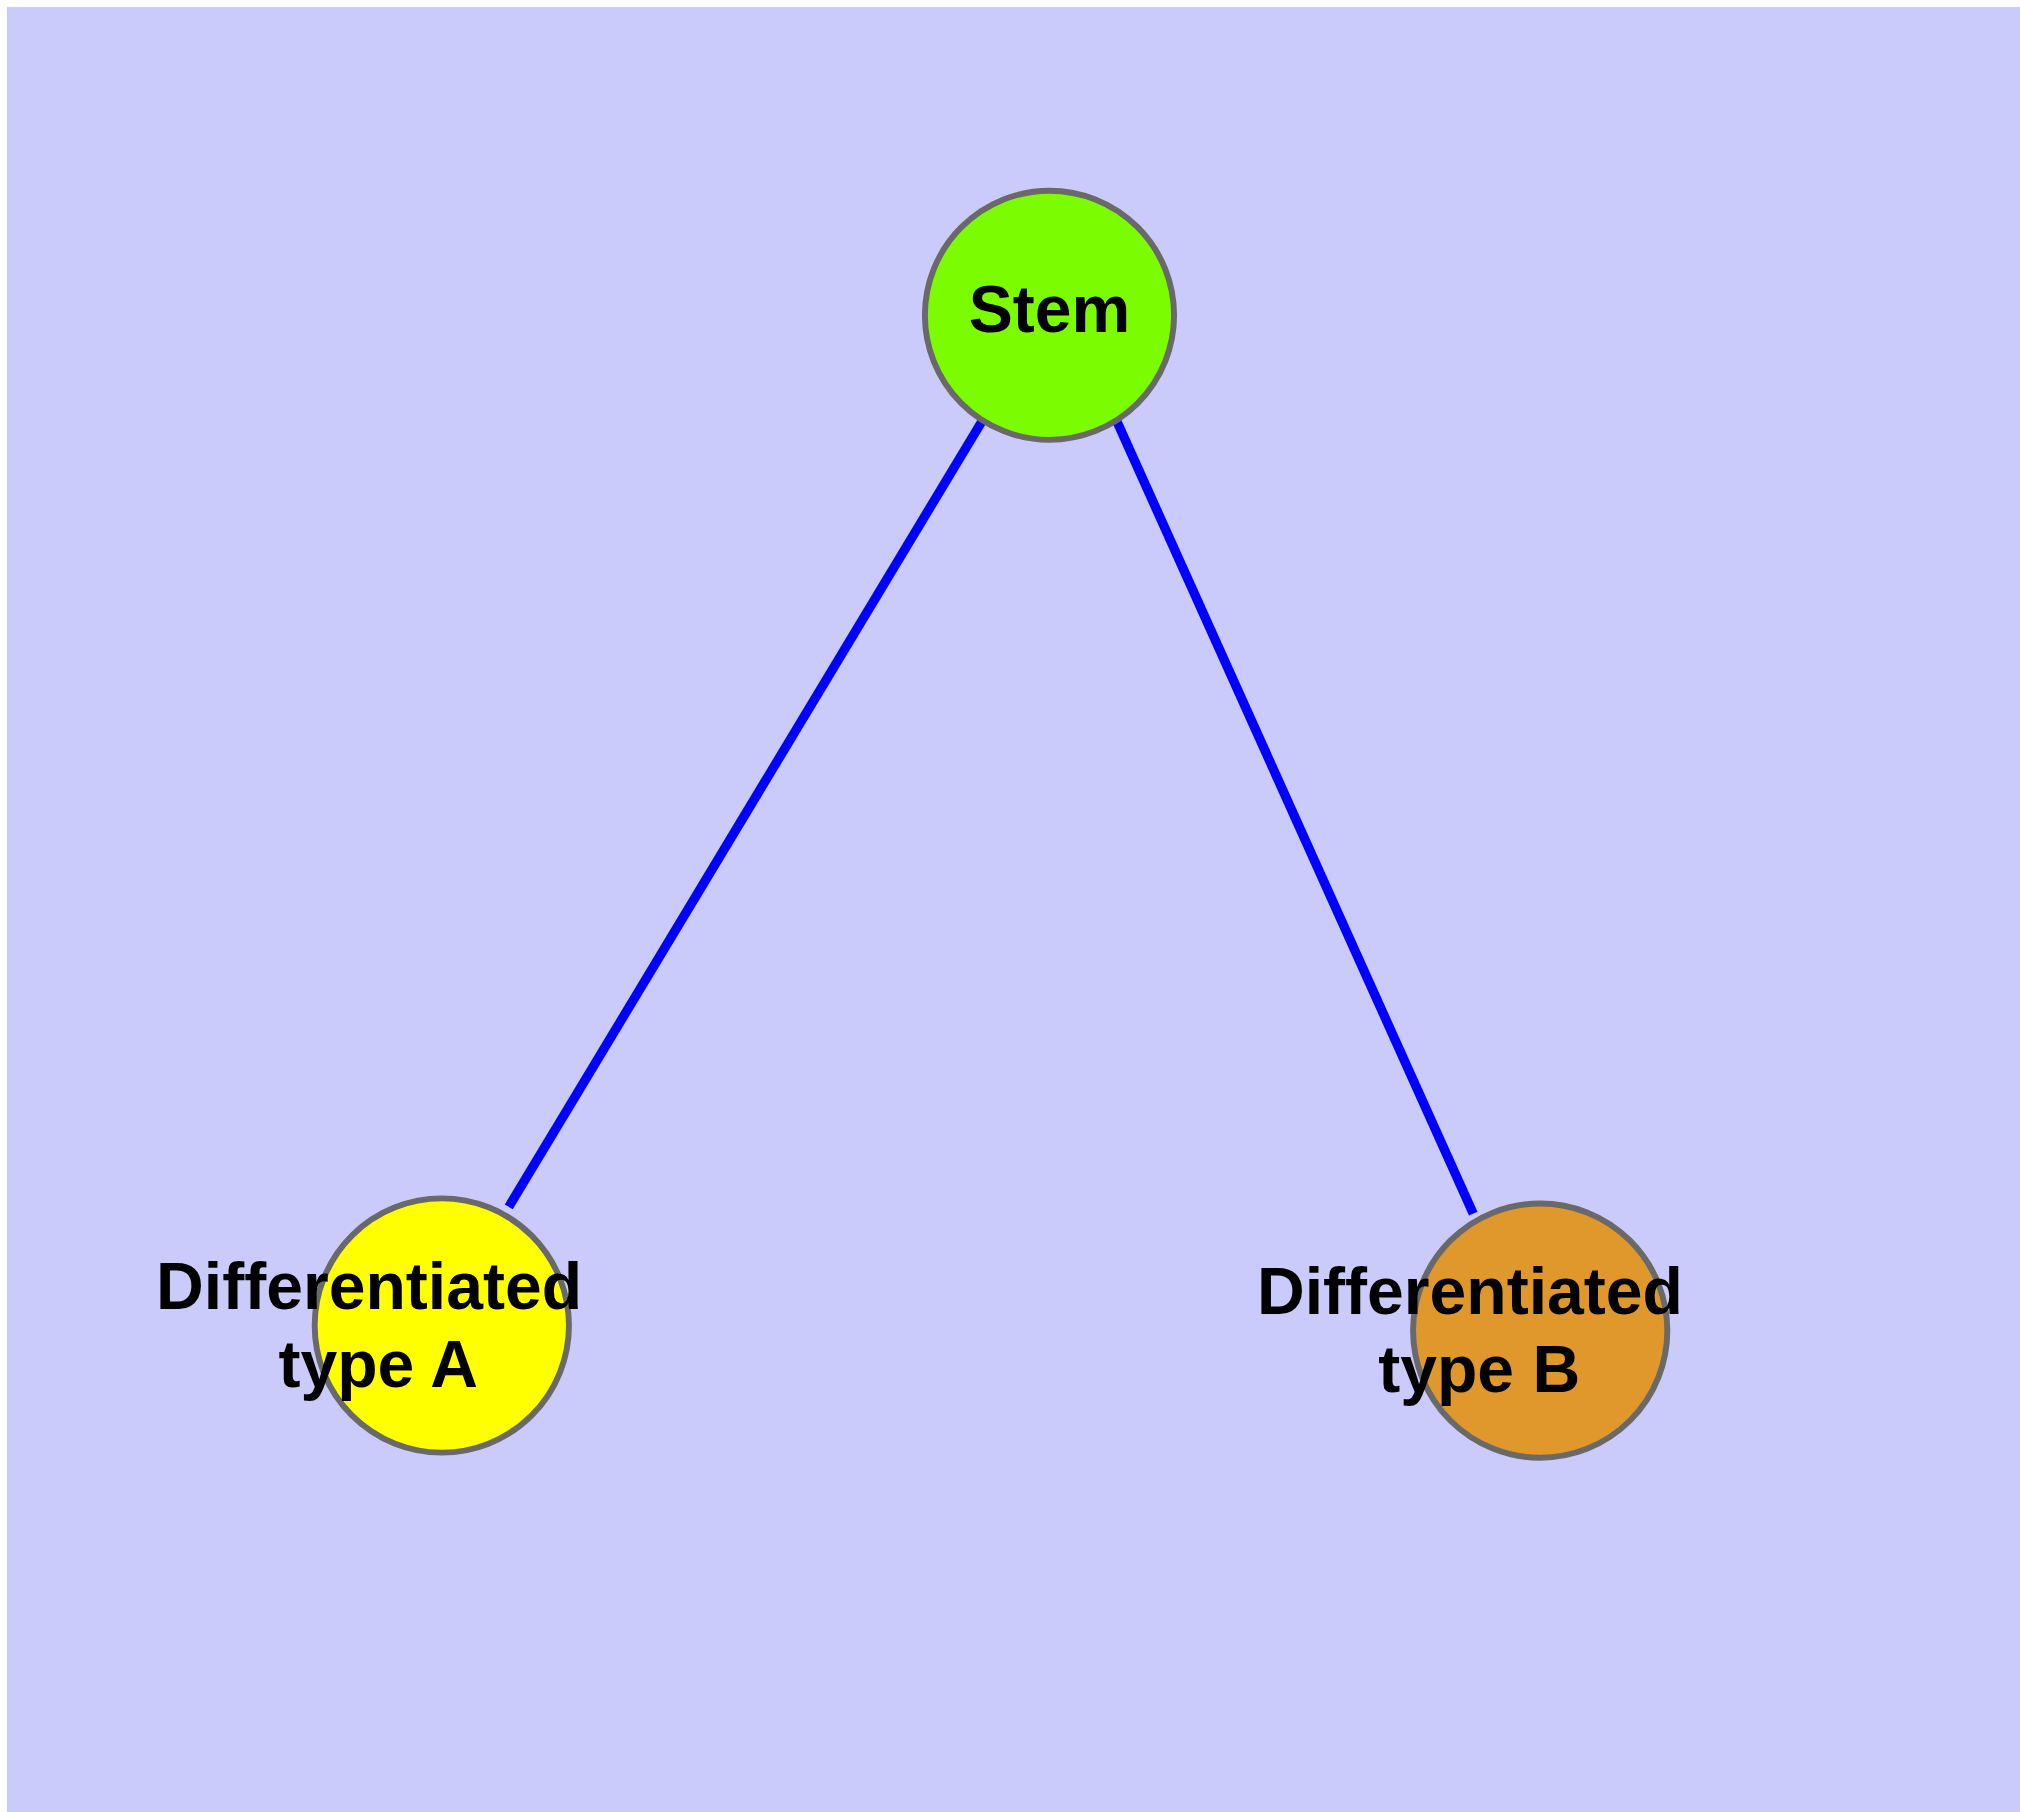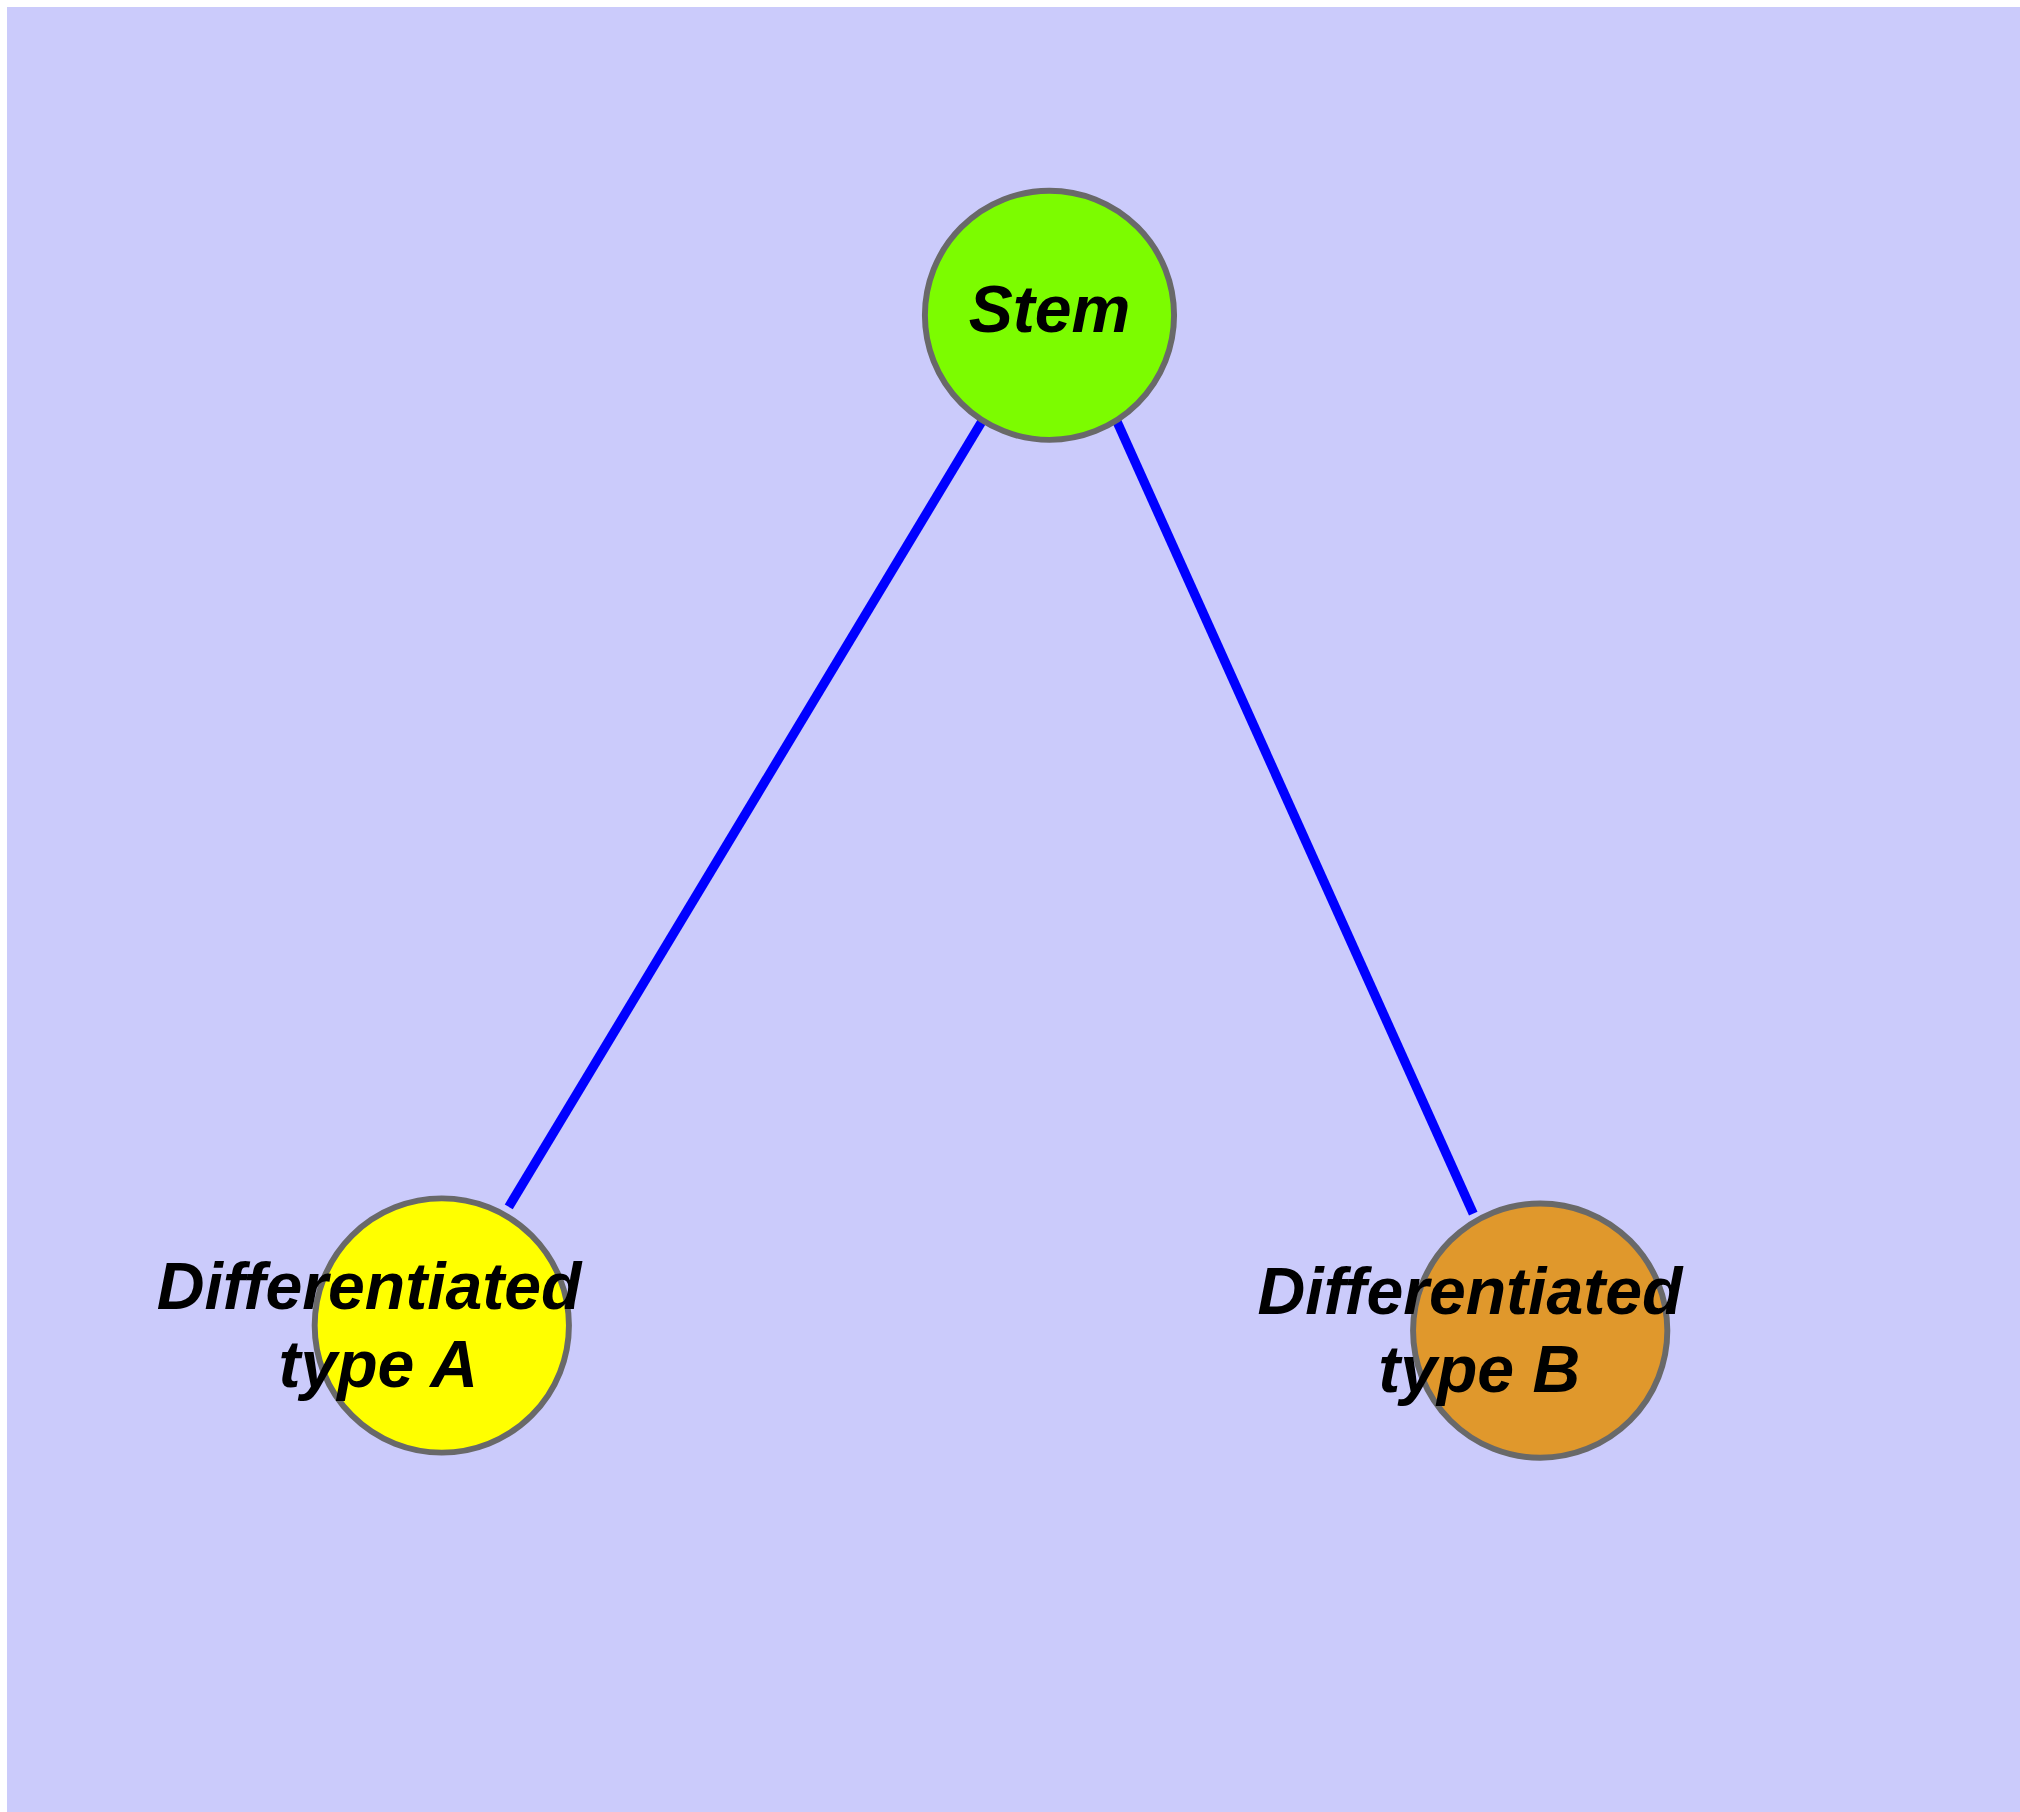--- a/index.html
+++ b/index.html
@@ -7,21 +7,20 @@
     padding: 0;
     background: #ffffff;
   }
   #canvas {
     position: relative;
     width: 2021px;
     height: 1812px;
     background: #ffffff;
     overflow: hidden;
     font-family: "Liberation Sans", sans-serif;
-    font-style: italic;
   }
   #plot-background {
     position: absolute;
     left: 6.8px;
     top: 6.8px;
     width: 2014px;
     height: 1805px;
     background: #cbcbfb;
   }
   #graph-svg {

